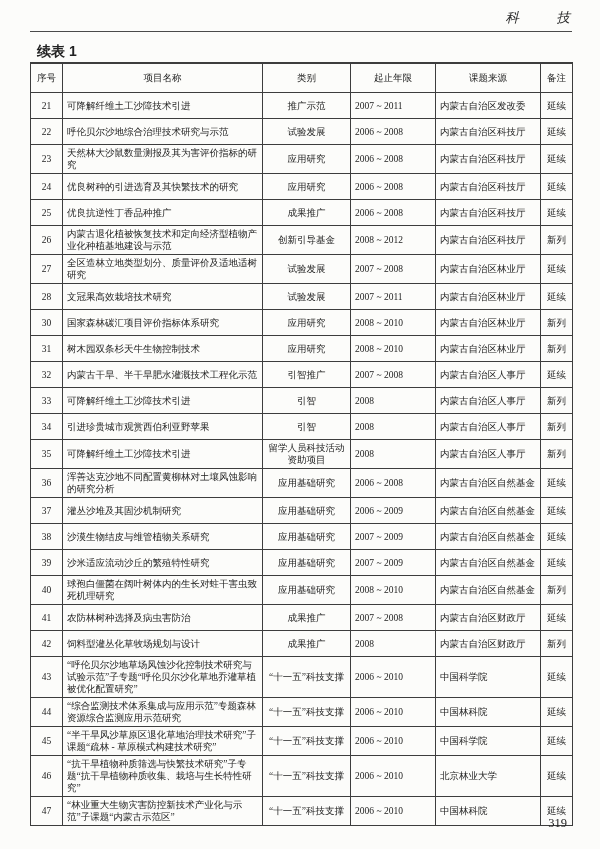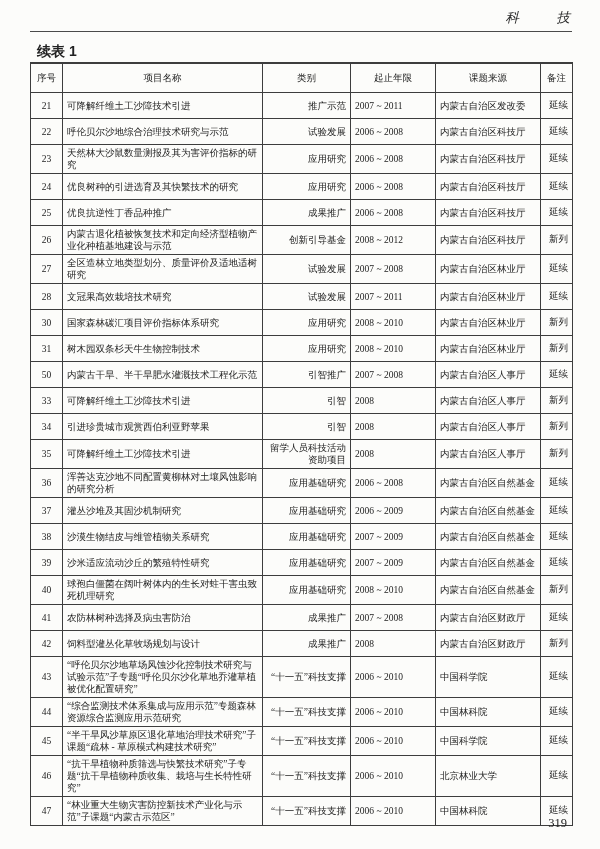--- a/index.html
+++ b/index.html
@@ -49,24 +49,24 @@
     font-weight:normal;
     padding:2px 4px;
     vertical-align:middle;
     overflow:hidden;
   }
   table.data{border-top:2px solid #3d3d3d;}
   table.data thead th{height:24px;text-align:center;}
   table.data tbody td{height:21px;}
   .c-no{text-align:center;padding-left:1px;padding-right:1px;}
   .c-name{text-align:left;padding-left:6px;padding-right:5px;}
-  .c-cat{text-align:right;padding-left:6px;font-family:Liberation Serif, serif;}
+  .c-cat{text-align:center;padding-left:6px;font-family:Liberation Serif, serif;}
   .c-years{}
   .c-source{padding-left:1px;padding-right:1px;}
-  .c-note{text-align:right;padding-left:1px;padding-right:1px;font-family:Liberation Mono, monospace;}
+  .c-note{text-align:center;padding-left:1px;padding-right:1px;}
   .folio{
     position:absolute;
     top:816px;right:33px;
     font-size:12.5px;
     color:#222;
   }
 </style>
 </head>
 <body>
 
@@ -171,21 +171,21 @@
     </tr>
         <tr>
       <td class="c-no">31</td>
       <td class="c-name">树木园双条杉天牛生物控制技术</td>
       <td class="c-cat">应用研究</td>
       <td class="c-years">2008 ~ 2010</td>
       <td class="c-source">内蒙古自治区林业厅</td>
       <td class="c-note">新列</td>
     </tr>
         <tr>
-      <td class="c-no">50</td>
+      <td class="c-no">32</td>
       <td class="c-name">内蒙古干旱、半干旱肥水灌溉技术工程化示范</td>
       <td class="c-cat">引智推广</td>
       <td class="c-years">2007 ~ 2008</td>
       <td class="c-source">内蒙古自治区人事厅</td>
       <td class="c-note">延续</td>
     </tr>
         <tr>
       <td class="c-no">33</td>
       <td class="c-name">可降解纤维土工沙障技术引进</td>
       <td class="c-cat">引智</td>

